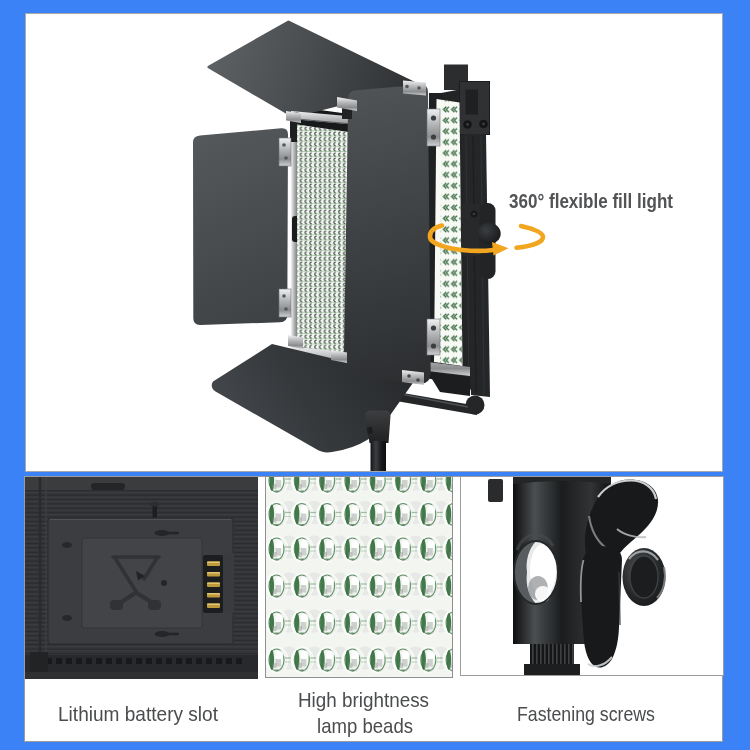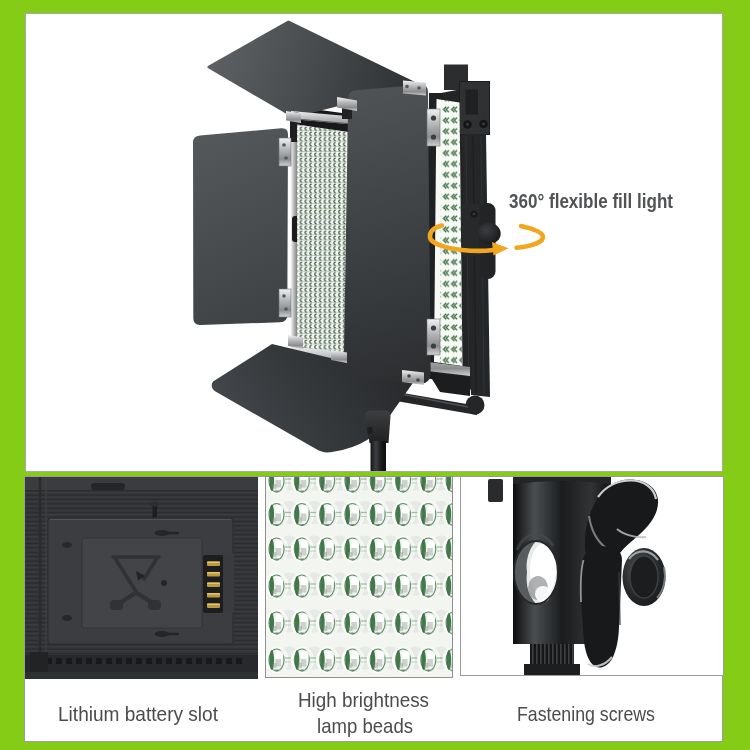--- a/index.html
+++ b/index.html
@@ -1,16 +1,16 @@
 <!DOCTYPE html>
 <html><head>
 <meta charset="utf-8">
 <style>
 html,body{margin:0;padding:0;background:#ffffff;}
-#page{position:relative;width:750px;height:750px;overflow:hidden;background:#84cc16;
+#page{position:relative;width:750px;height:750px;overflow:hidden;background:#3b82f6;
 font-family:"Liberation Sans",sans-serif;}
 svg{display:block;}
 </style>
 </head>
 <body>
 <div id="page">
 <svg width="750" height="750" viewBox="0 0 750 750" xmlns="http://www.w3.org/2000/svg">
 <defs>
 
 <linearGradient id="gTopFlap" x1="209" y1="40" x2="417" y2="105" gradientUnits="userSpaceOnUse">

